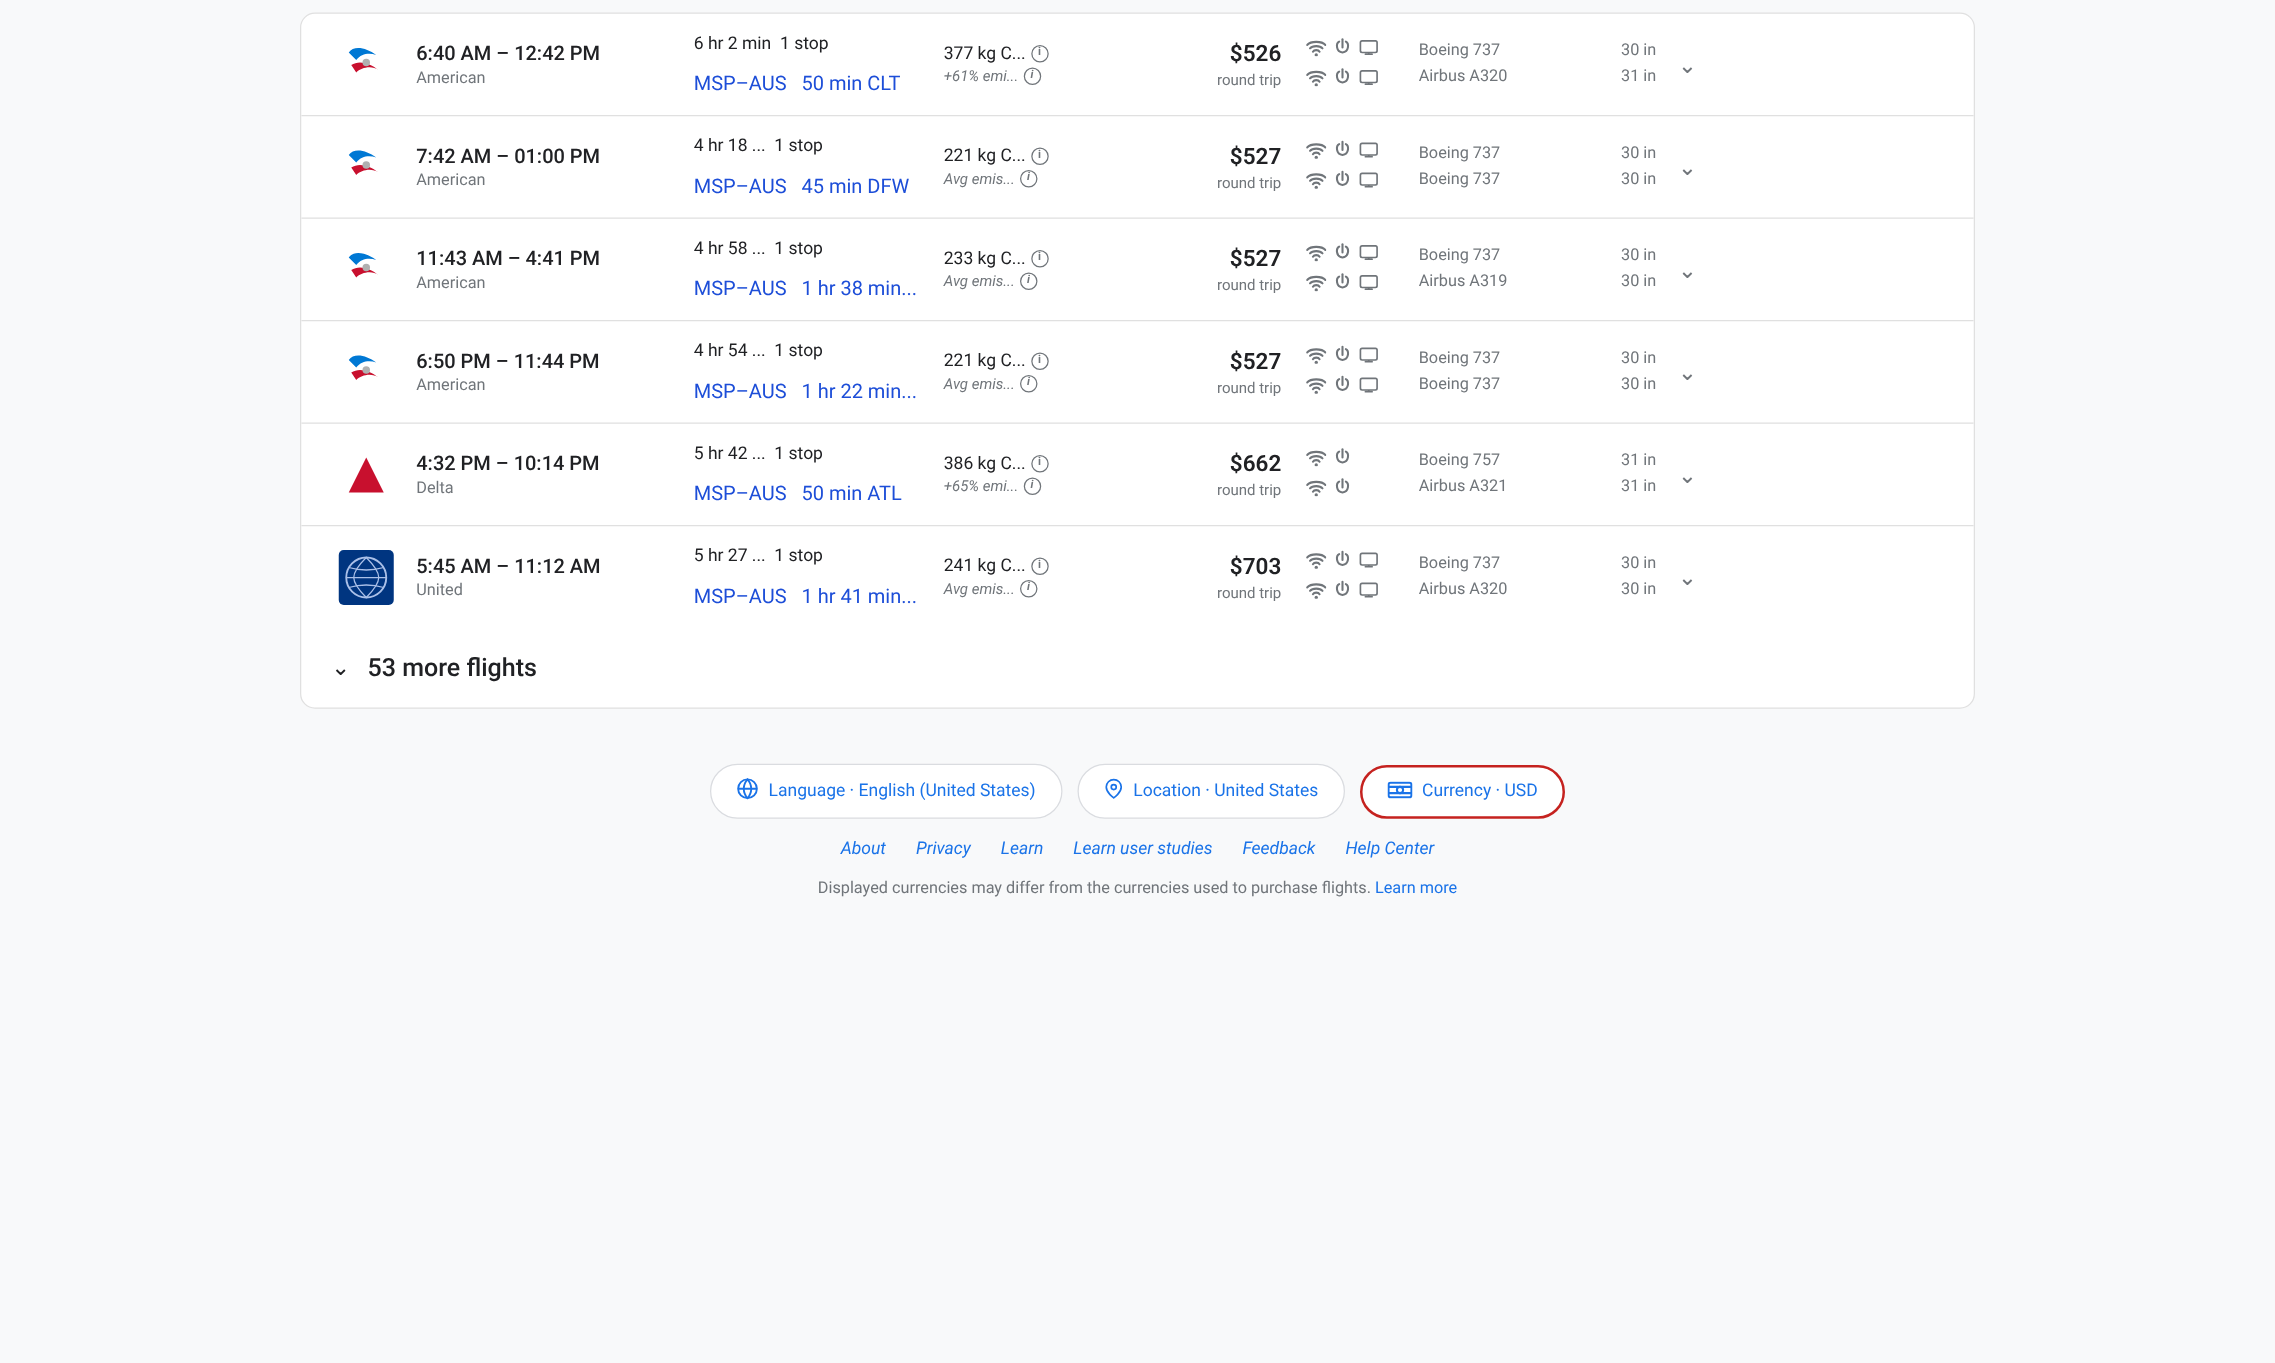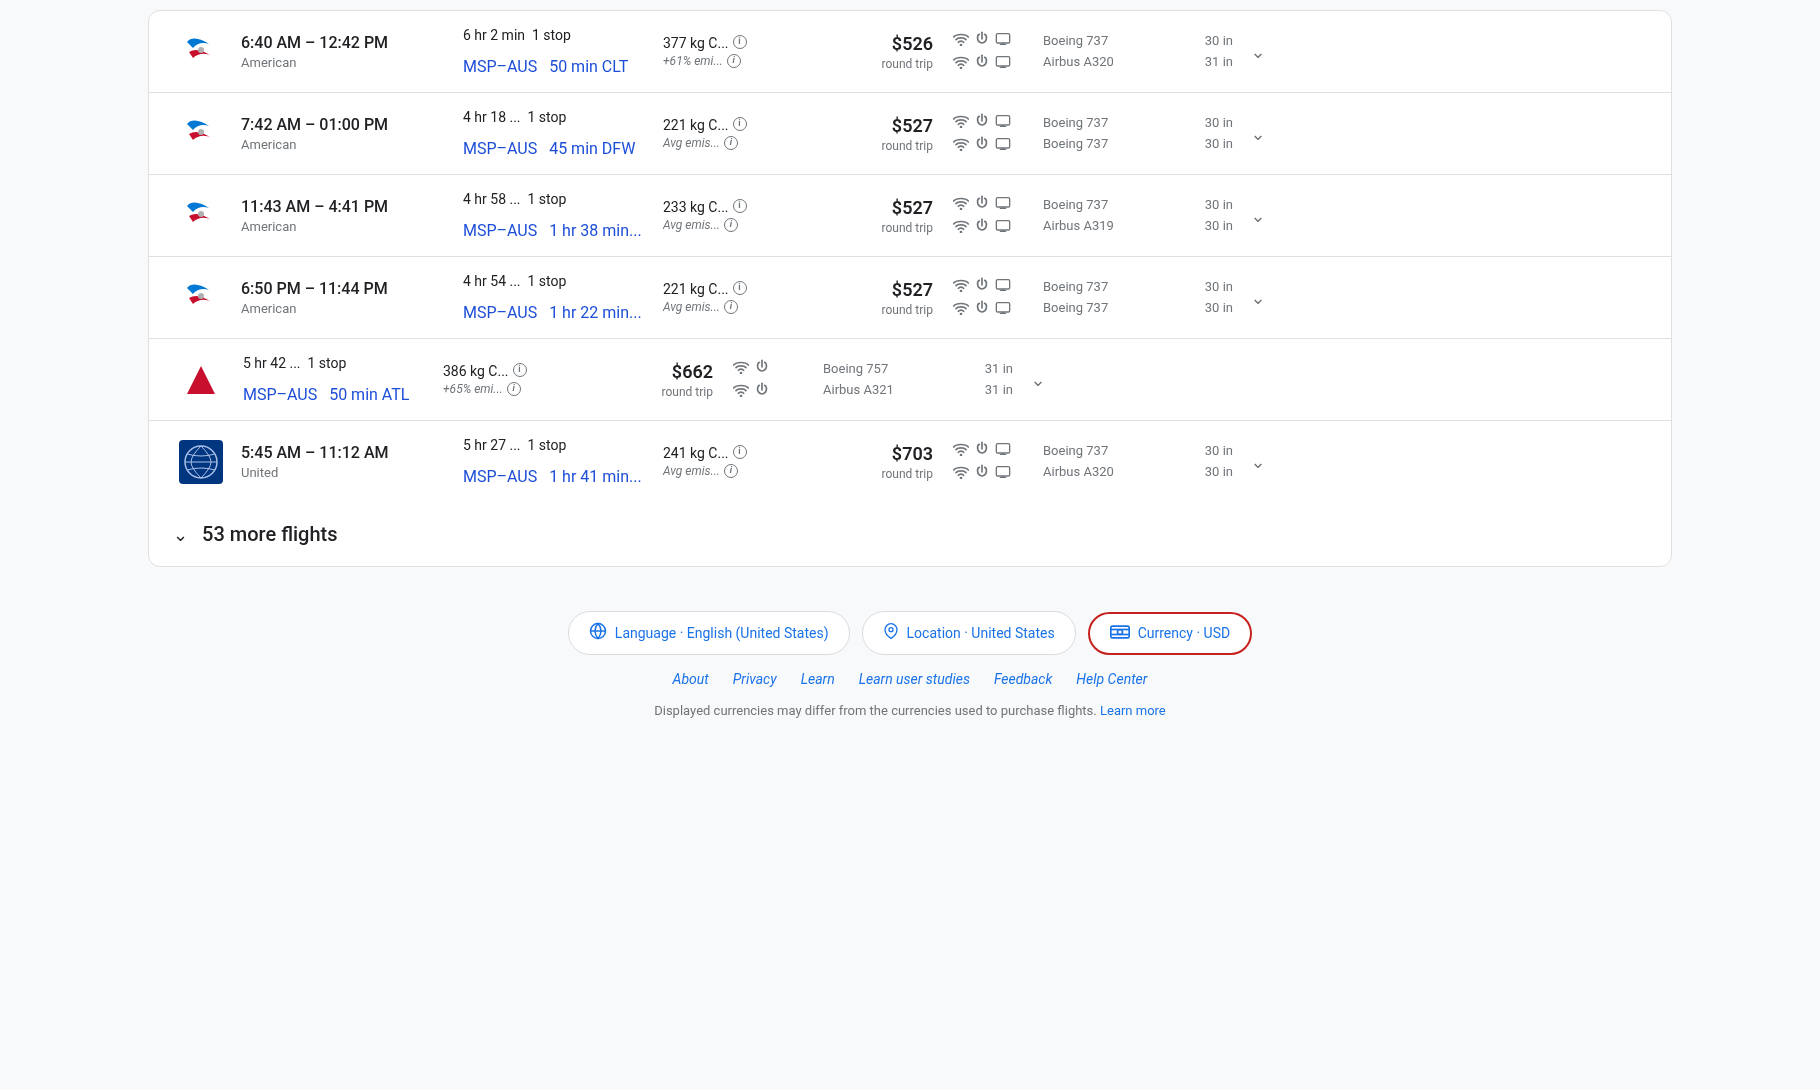--- a/index.html
+++ b/index.html
@@ -9,21 +9,21 @@
       display: flex;
       flex-direction: column;
       align-items: center;
       padding: 0;
       min-height: 1090px;
       font-size: 14px;
       color: #202124;
     }
 
     .main-container {
-      width: 1524px;
+      width: 1340px;
       max-width: 100%;
       margin: 0 auto;
       padding-top: 10px;
     }
 
     .flights-card {
       background: #fff;
       border-radius: 12px;
       border: 1px solid #e0e0e0;
       overflow: hidden;
@@ -82,20 +82,21 @@
     }
 
     .flight-emissions {
       flex: 0 0 160px;
       padding-left: 10px;
     }
     .flight-emissions .emi-line1 {
       font-size: 14px;
       color: #202124;
       display: flex;
+      align-items: center;
       gap: 4px;
     }
     .flight-emissions .emi-line2 {
       font-size: 12px;
       color: #70757a;
       margin-top: 3px;
       display: flex;
       align-items: flex-start;
       gap: 4px;
       font-style: italic;
@@ -598,20 +599,24 @@
         <div class="legroom-line">30 in</div>
         <div class="legroom-line">30 in</div>
       </div>
       <div class="expand-btn">⌄</div>
     </div>
         <div class="flight-row">
       <div class="airline-logo">
         <svg width="44" height="44" viewBox="0 0 44 44" xmlns="http://www.w3.org/2000/svg">
       <polygon points="22,8 36,36 8,36" fill="#c8102e"></polygon>
     </svg>
+      </div>
+      <div class="flight-times">
+        <div class="time-range">4:32 PM – 10:14 PM</div>
+        <div class="airline-name">Delta</div>
       </div>
       <div class="flight-duration">
         <div class="duration-line1">5 hr 42 ...&nbsp;&nbsp;1 stop</div>
         <div class="duration-line2">MSP–AUS&nbsp;&nbsp;&nbsp;50 min ATL</div>
       </div>
       <div class="flight-emissions">
         <div class="emi-line1">
           386 kg C...
           <span class="info-icon">i</span>
         </div>

